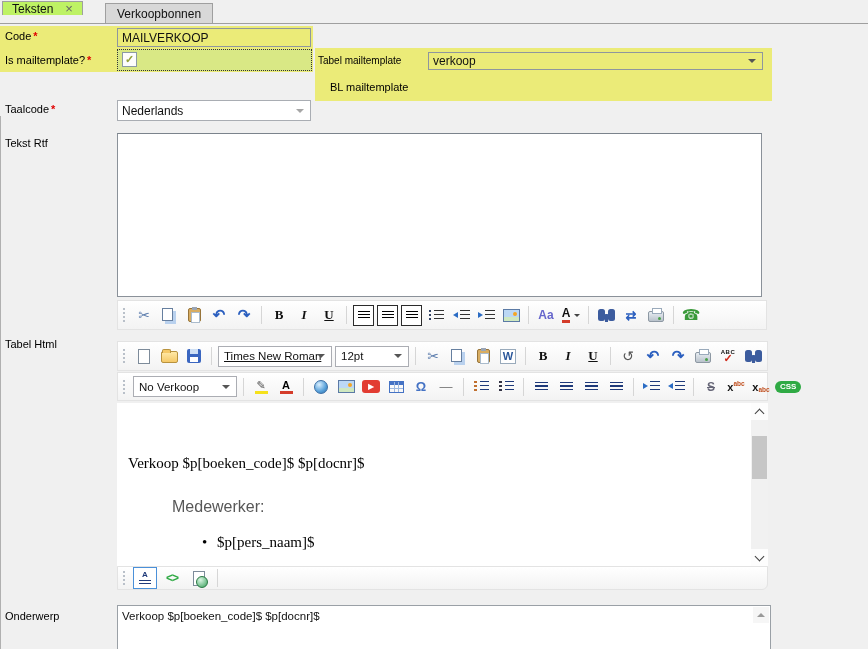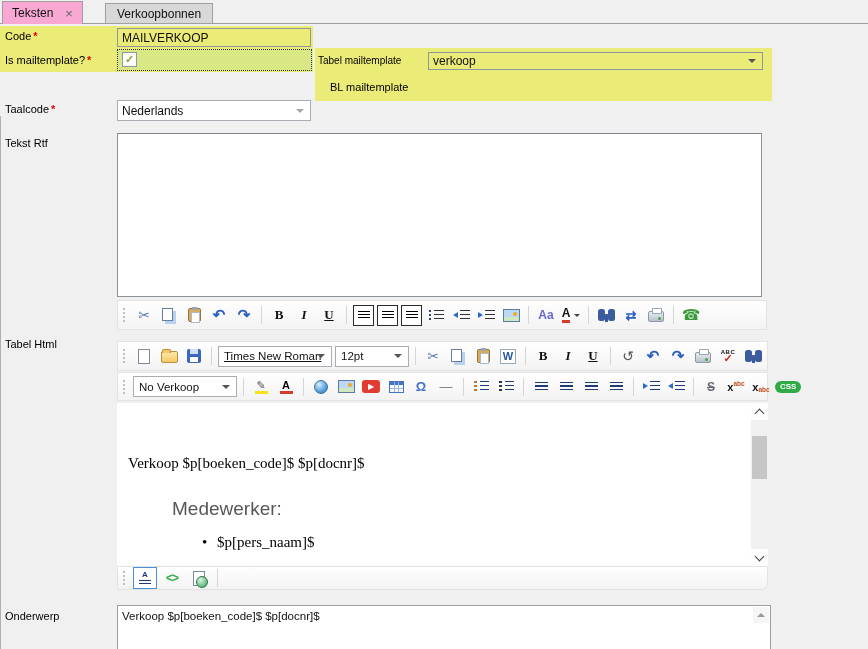--- a/index.html
+++ b/index.html
@@ -6,22 +6,22 @@
   html,body { background:#f0f0f0; }
   .screen {
     position:relative; width:868px; height:649px; overflow:hidden;
     background:#f0f0f0; font-family:"Liberation Sans",sans-serif; color:#111;
   }
   .abs { position:absolute; }
 
   
   .tabline { position:absolute; left:0; top:23px; width:868px; height:1px; background:#9f9f9f; z-index:1; }
   .tab-active {
-    position:absolute; left:2px; top:1px; height:23px; z-index:2;
-    background:#f9a8d4; border:1px solid #9f9f9f; border-bottom:none;
+    position:absolute; left:2px; top:1px; height:14px; z-index:2;
+    background:#bef264; border:1px solid #9f9f9f; border-bottom:none;
     display:flex; align-items:center; gap:12px; padding:0 9px; font-size:12px;
   }
   .tab-close { color:#666; font-size:13px; line-height:1; cursor:default; }
   .tab-inactive {
     position:absolute; left:92px; top:3px; height:21px; z-index:0;
     background:#d8d8d8; border:1px solid #9f9f9f; border-bottom:none;
     display:flex; align-items:center; padding:0 11px; font-size:12px;margin-left:13px;
   }
 
   
@@ -174,21 +174,21 @@
   .g-supsub .sm.dn { margin-bottom:-6px; }
   .css-badge { background:#2faa44; color:#fff; font-size:8px; font-weight:bold;
     padding:2px 5px; border-radius:8px; line-height:1; }
 
   .combo { position:relative; height:21px; background:#fff; border:1px solid #abadb3;
     font-size:11.5px; display:flex; align-items:center; padding-left:5px; flex:none; }
 
   
   .h-content { position:absolute; left:117px; top:403px; width:651px; height:163px; background:#fff; }
   .serif { font-family:"Liberation Serif",serif; font-size:15px; color:#000; white-space:nowrap; }
-  .gsans { font-size:19px; color:#575757; white-space:nowrap; }
+  .gsans { font-size:16px; color:#575757; white-space:nowrap; }
   .scrollbar { position:absolute; right:0; top:0; width:17px; height:163px; background:#f1f1f1; }
   .sc-btn { position:absolute; left:0; width:17px; height:17px; background:#fdfdfd; display:flex; align-items:center; justify-content:center; }
   .chev { width:7px; height:7px; border-right:1.6px solid #404040; border-bottom:1.6px solid #404040; }
   .chev.up { transform:rotate(-135deg); margin-top:4px; }
   .chev.dn { transform:rotate(45deg); margin-bottom:3px; }
   .sc-thumb { position:absolute; left:1px; top:33px; width:15px; height:43px; background:#c6c6c6; }
 
   
   .view-btn { width:24px; height:22px; display:flex; align-items:center; justify-content:center; flex:none; }
   .view-btn.active { border:1px solid #4a90d9; background:#fff; }

